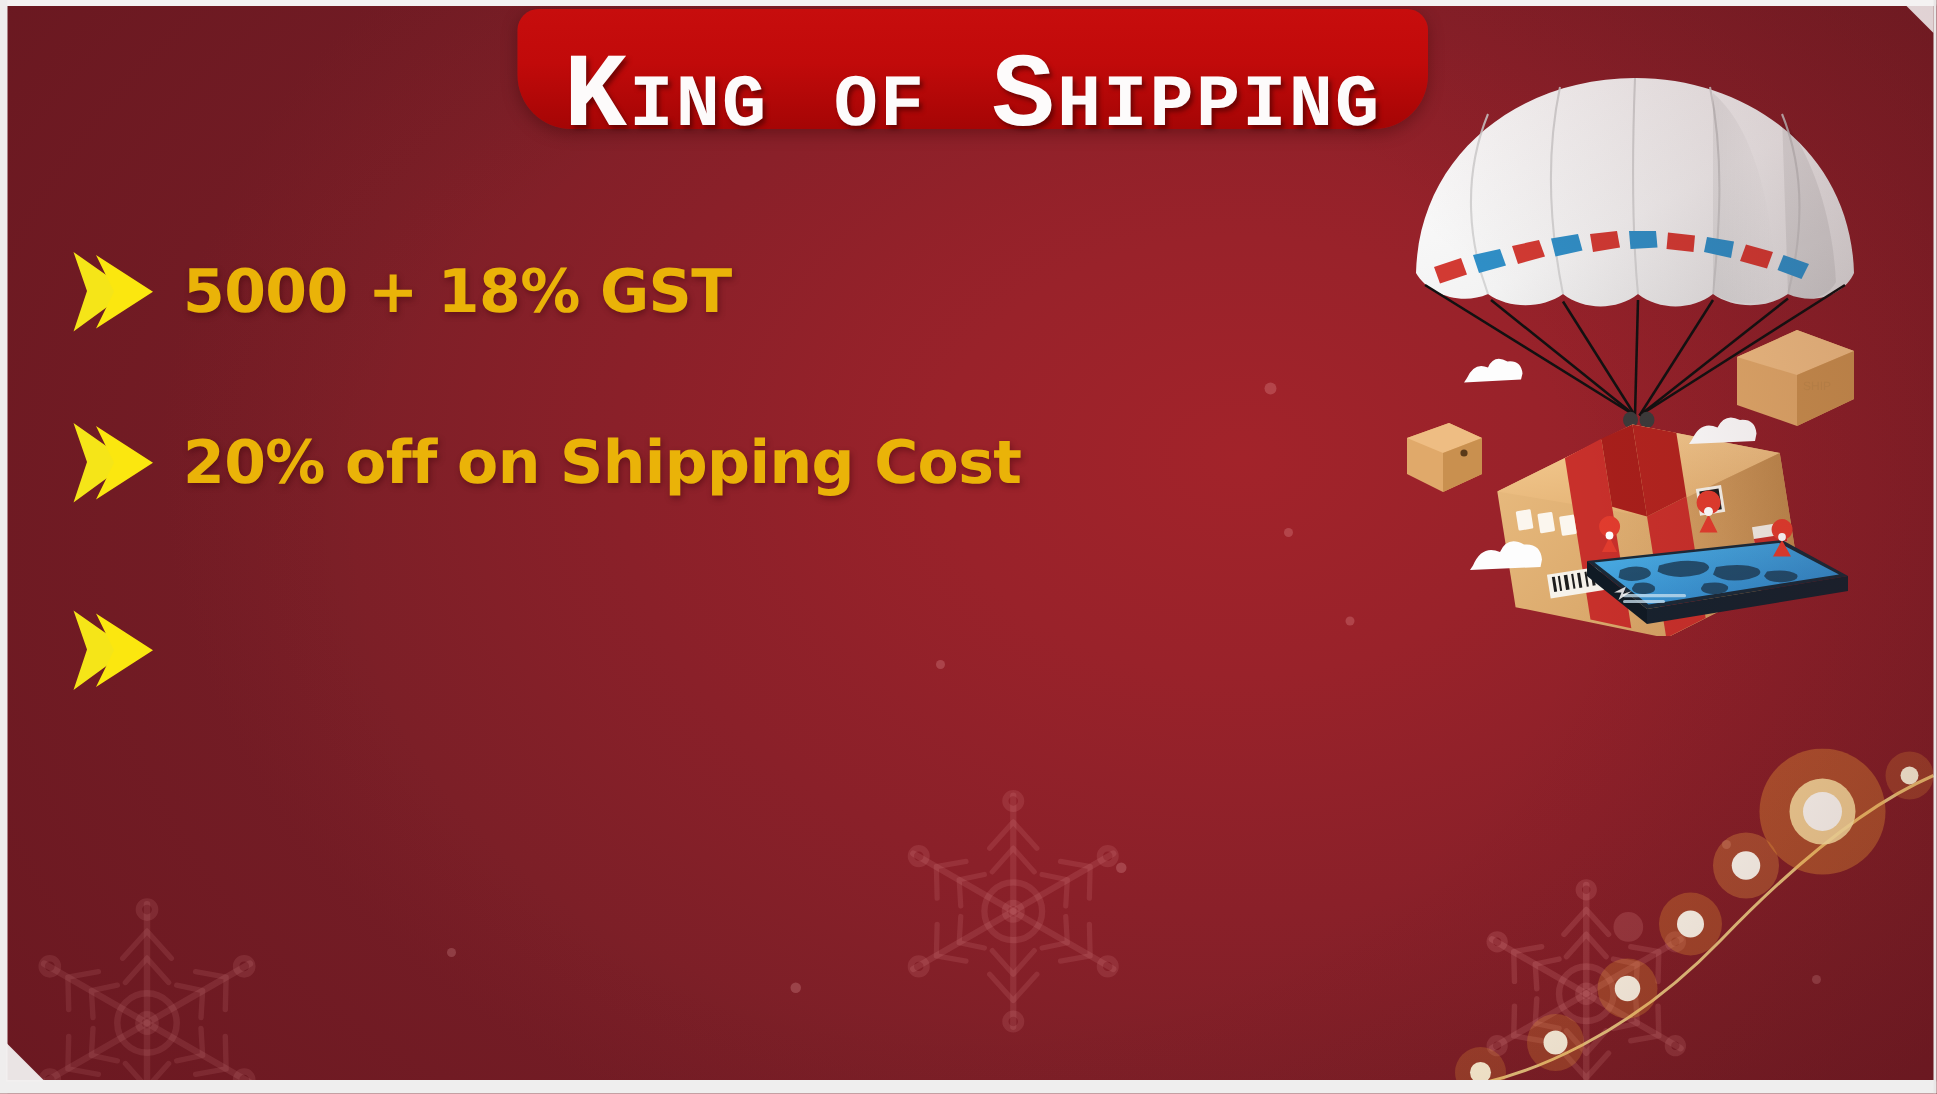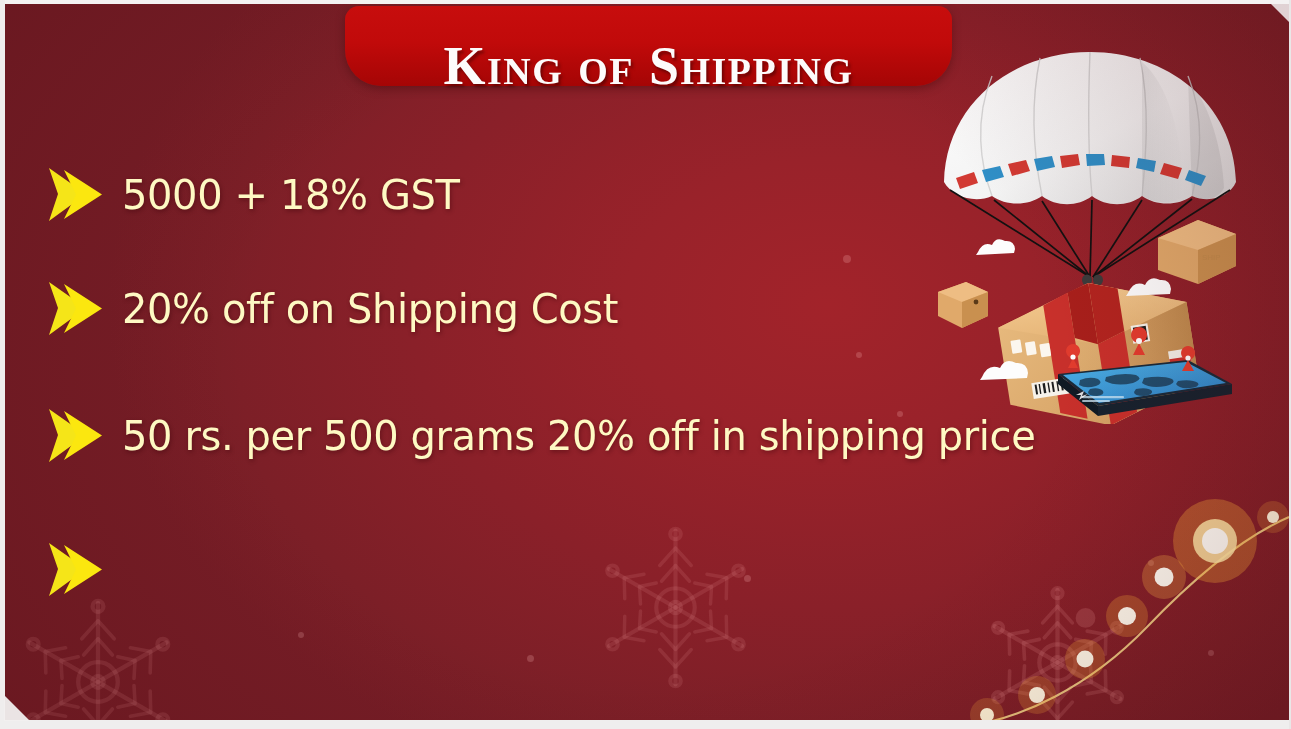--- a/index.html
+++ b/index.html
@@ -69,23 +69,23 @@
   .title-badge {
     position: absolute;
     left: 345px; top: 6px;
     width: 607px; height: 80px;
     background: linear-gradient(180deg, #c70d0d 0%, #c10a0a 45%, #a50505 100%);
     border-radius: 14px 14px 36px 36px;
     box-shadow: 0 3px 10px rgba(50,0,0,.35);
     display: flex; align-items: center; justify-content: center;
   }
   .title-text {
-    font-family: Liberation Serif, serif;
+    font-family: Liberation Mono, monospace;
     font-weight: 700;
-    font-size: 54px;
+    font-size: 70px;
     line-height: 1;
     color: #fdfbfb;
     font-variant: small-caps;
     letter-spacing: 1.5px;
     text-shadow: 2px 3px 3px rgba(60,0,0,.55);
     white-space: nowrap;
     padding-bottom: 4px;
     margin-top: 44px;
   }
 
@@ -96,24 +96,24 @@
     align-items: center;
     height: 110px;
   }
   .bullet-row.r1 { height: 118px; }
   .bullet-row.r2 { height: 136px; }
   .bullet-row.r3 { height: 132px; }
 
   .chev { flex: 0 0 auto; width: 62px; height: 62px; margin-right: 14px; }
   .bullet-text {
     font-family: "DejaVu Sans", "Liberation Sans", sans-serif;
-    font-weight: 400;
+    font-weight: 700;
     font-size: 40px;
     line-height: 1.05;
-    color: #fef9c3;
+    color: #eab308;
     letter-spacing: -0.4px;
     white-space: nowrap;
     text-shadow: 1px 2px 4px rgba(60,5,10,.45);
   }
   .r3 .bullet-text { font-size: 39px; }
 
   
   .illus { position: absolute; left: 930px; top: 44px; width: 320px; height: 380px; }
 
   
@@ -408,27 +408,20 @@
     </div>
 
     <div class="bullet-row r1">
       <svg class="chev" viewBox="0 0 62 62">
         <path d="M3 4 L40 30 L3 57 L12 30 Z" fill="#f5e518"></path>
         <path d="M18 6 L56 30.5 L18 55 L30 30.5 Z" fill="#fbe70f"></path>
       </svg>
       <div class="bullet-text">20% off on Shipping Cost</div>
     </div>
 
-    <div class="bullet-row r2">
-      <svg class="chev" viewBox="0 0 62 62">
-        <path d="M3 4 L40 30 L3 57 L12 30 Z" fill="#f5e518"></path>
-        <path d="M18 6 L56 30.5 L18 55 L30 30.5 Z" fill="#fbe70f"></path>
-      </svg>
-      <div class="bullet-text">50 rs. per 500 grams  20% off in shipping price</div>
-    </div>
 
     <div class="bullet-row r3">
       <svg class="chev" viewBox="0 0 62 62">
         <path d="M3 4 L40 30 L3 57 L12 30 Z" fill="#f5e518"></path>
         <path d="M18 6 L56 30.5 L18 55 L30 30.5 Z" fill="#fbe70f"></path>
       </svg>
     </div>
 
   </div>
 

